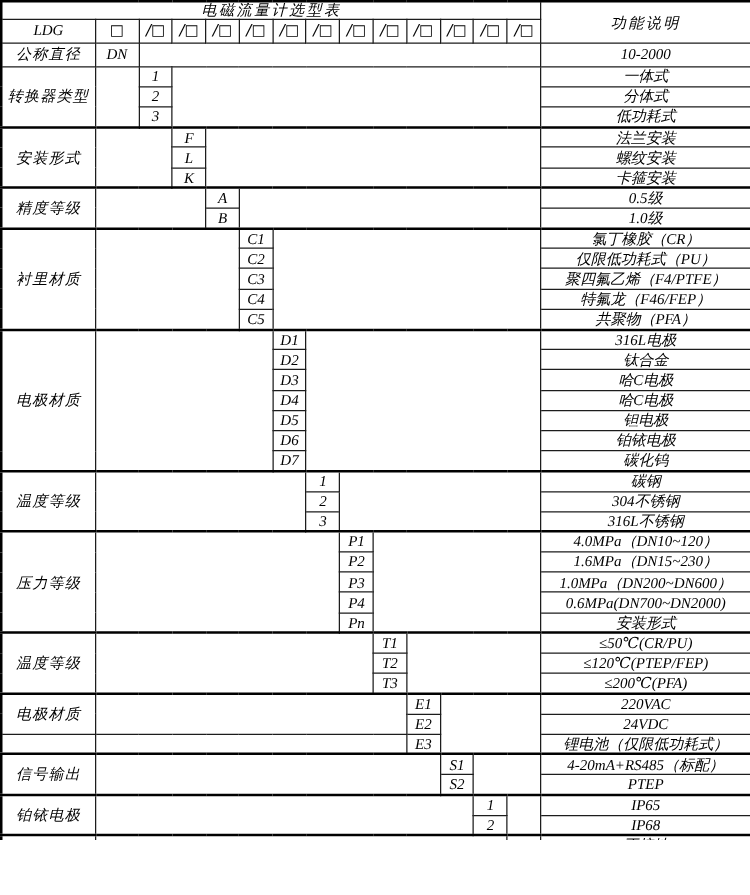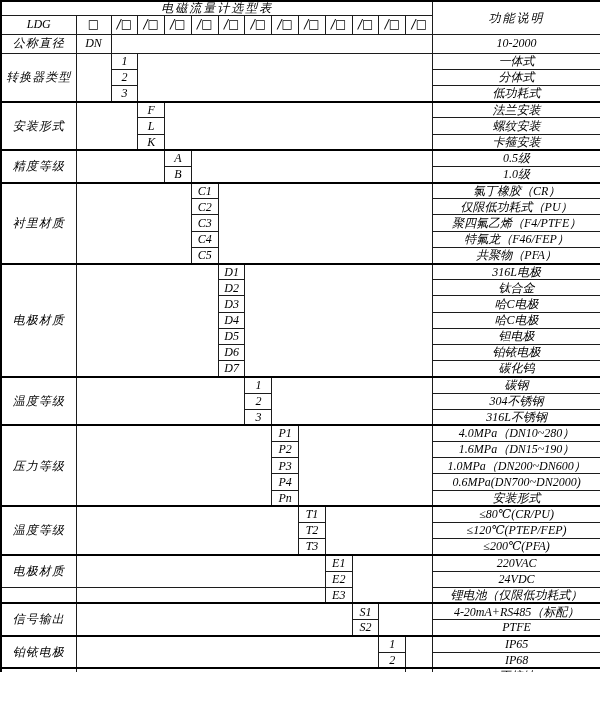--- a/index.html
+++ b/index.html
@@ -204,45 +204,45 @@
   <tr>
     <td class="code">3</td>
     <td class="desc">316L不锈钢</td>
   </tr>
 
   <tr class="gsep">
     <td class="lbl" rowspan="5">压力等级</td>
     <td class="blank" rowspan="5" colspan="7"></td>
     <td class="code">P1</td>
     <td class="blank" rowspan="5" colspan="5"></td>
-    <td class="desc">4.0MPa（DN10~280）</td>
+    <td class="desc">4.0MPa（DN10~120）</td>
   </tr>
   <tr>
     <td class="code">P2</td>
-    <td class="desc">1.6MPa（DN15~190）</td>
+    <td class="desc">1.6MPa（DN15~230）</td>
   </tr>
   <tr>
     <td class="code">P3</td>
     <td class="desc">1.0MPa（DN200~DN600）</td>
   </tr>
   <tr>
     <td class="code">P4</td>
     <td class="desc">0.6MPa(DN700~DN2000)</td>
   </tr>
   <tr>
     <td class="code">Pn</td>
     <td class="desc">安装形式</td>
   </tr>
 
   <tr class="gsep">
     <td class="lbl" rowspan="3">温度等级</td>
     <td class="blank" rowspan="3" colspan="8"></td>
     <td class="code">T1</td>
     <td class="blank" rowspan="3" colspan="4"></td>
-    <td class="desc">≤80℃(CR/PU)</td>
+    <td class="desc">≤50℃(CR/PU)</td>
   </tr>
   <tr>
     <td class="code">T2</td>
     <td class="desc">≤120℃(PTEP/FEP)</td>
   </tr>
   <tr>
     <td class="code">T3</td>
     <td class="desc">≤200℃(PFA)</td>
   </tr>
 
@@ -266,21 +266,21 @@
 
   <tr class="gsep">
     <td class="lbl" rowspan="2">信号输出</td>
     <td class="blank" rowspan="2" colspan="10"></td>
     <td class="code">S1</td>
     <td class="blank" rowspan="2" colspan="2"></td>
     <td class="desc">4-20mA+RS485（标配）</td>
   </tr>
   <tr>
     <td class="code">S2</td>
-    <td class="desc">PTFE</td>
+    <td class="desc">PTEP</td>
   </tr>
 
   <tr class="gsep">
     <td class="lbl" rowspan="2">铂铱电极</td>
     <td class="blank" rowspan="2" colspan="11"></td>
     <td class="code">1</td>
     <td class="blank" rowspan="2" colspan="1"></td>
     <td class="desc">IP65</td>
   </tr>
   <tr>

